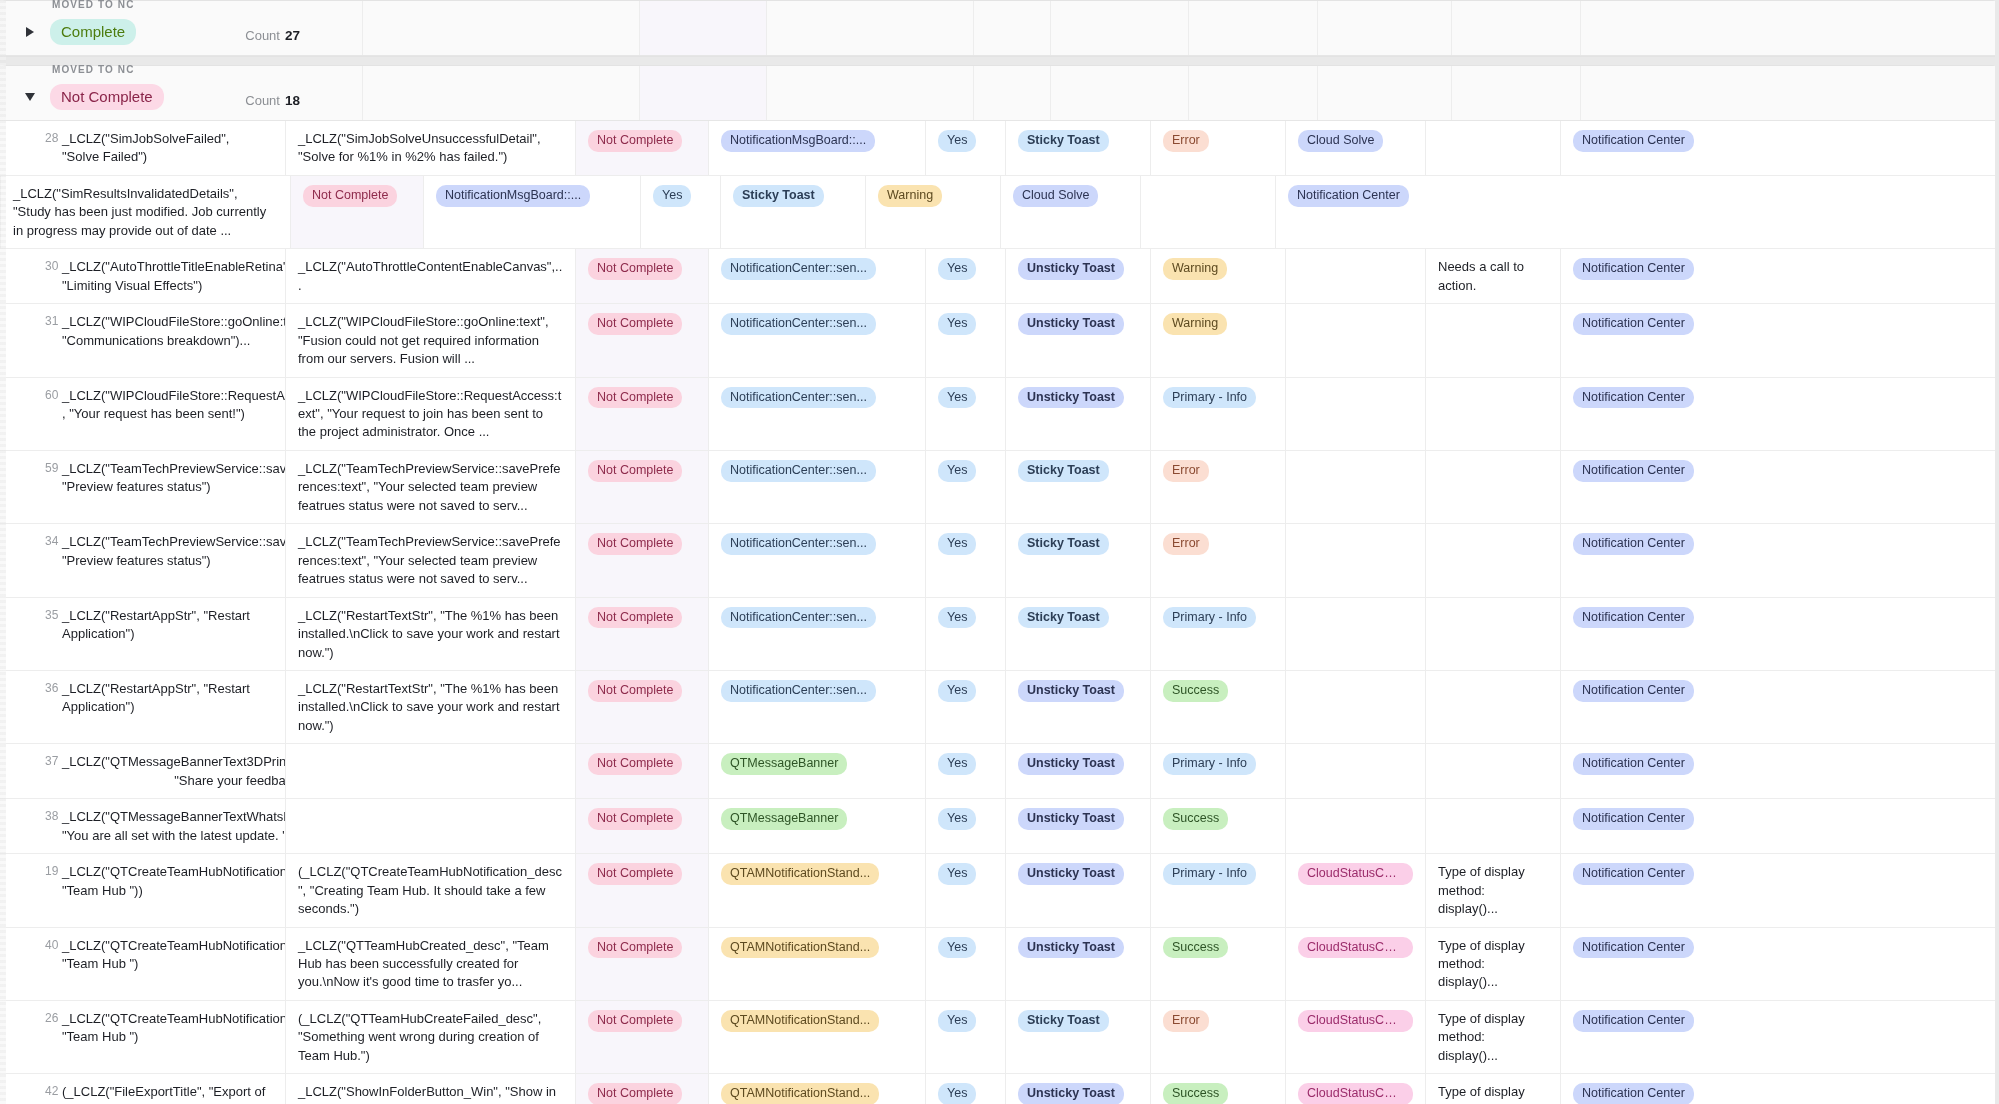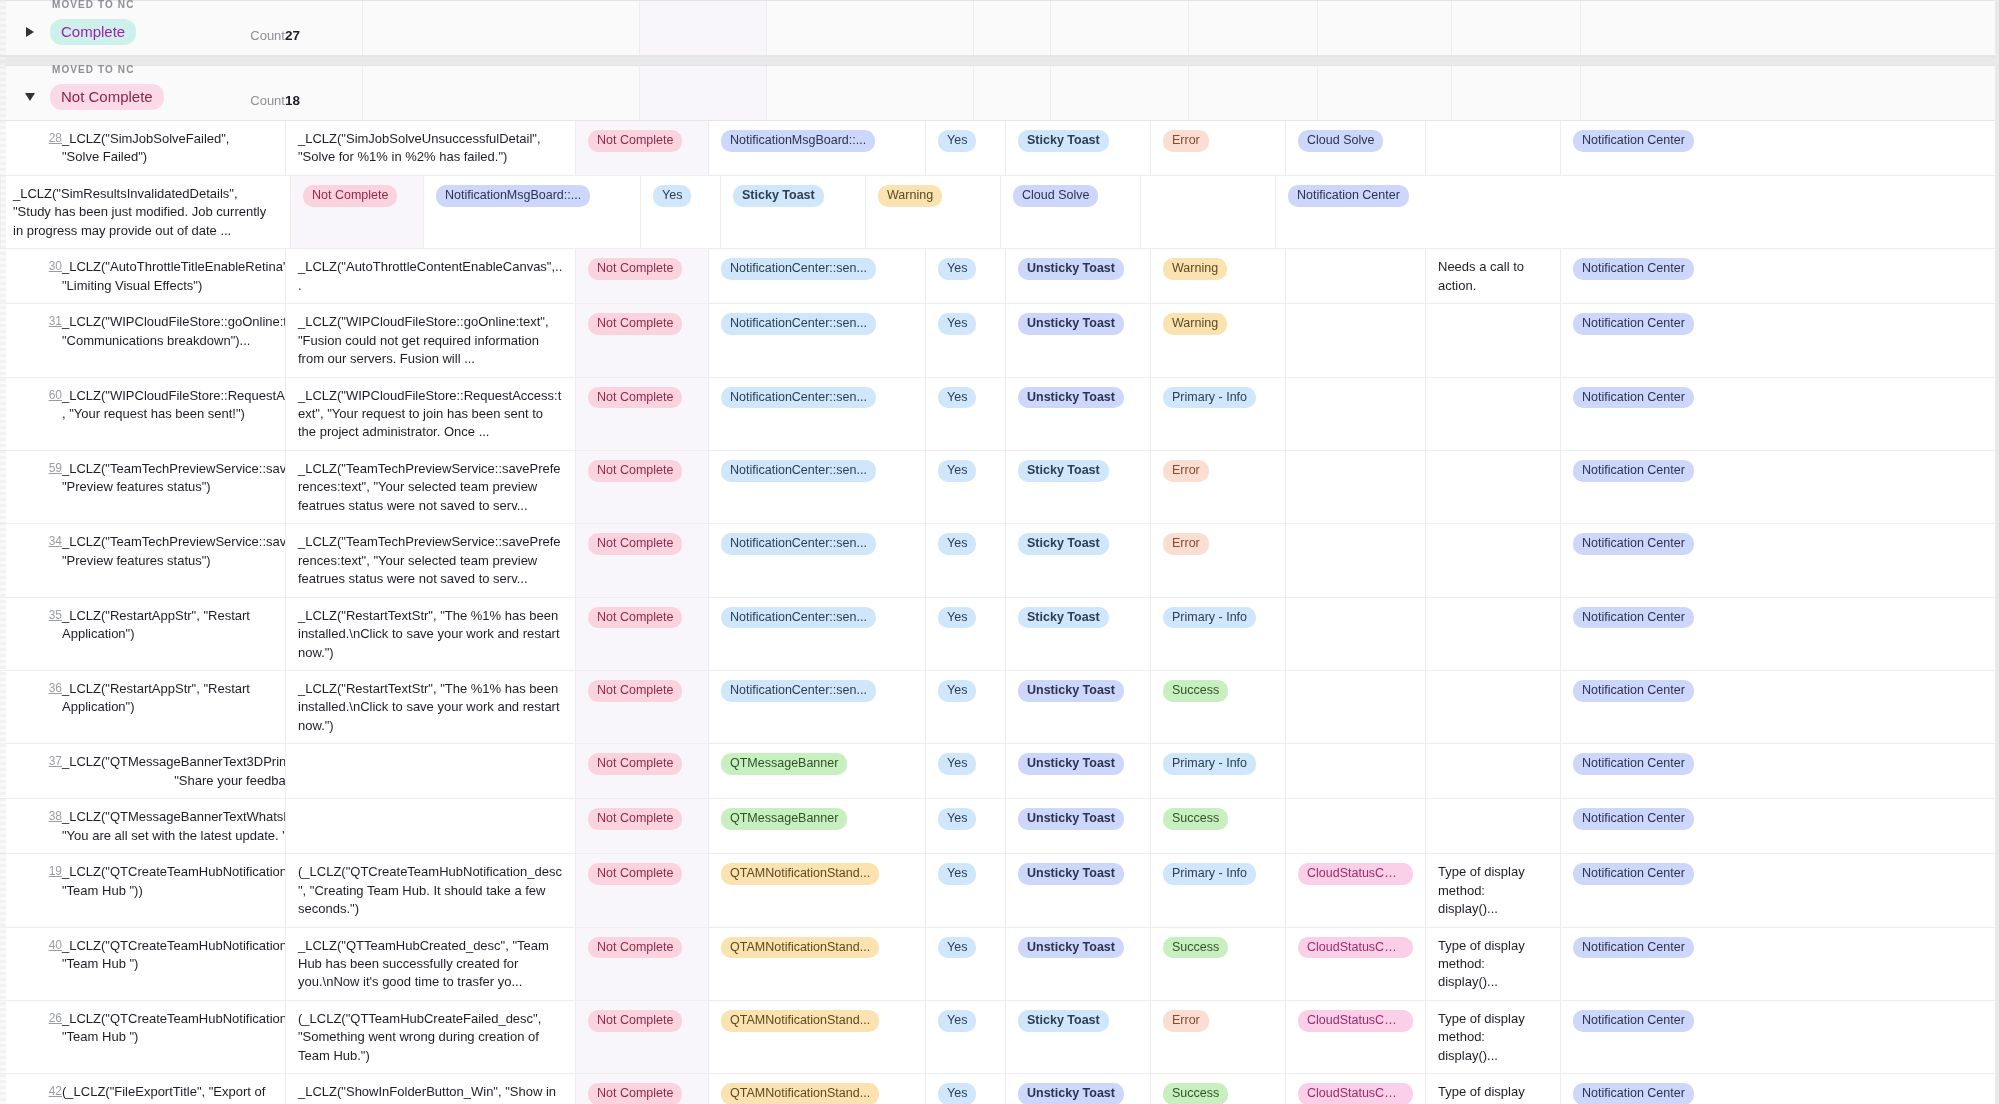--- a/index.html
+++ b/index.html
@@ -71,21 +71,21 @@
     line-height: 1.15;
     white-space: nowrap;
   }
   .group-count {
     position: absolute;
     right: 62px; bottom: 12px;
     font-size: 13px;
     color: #8c8f94;
     white-space: nowrap;
   }
-  .group-count b { color: #1d1f25; font-weight: 600; font-size: 13.5px; }
+  .group-count b { color: #1d1f25; font-weight: 600; font-size: 13.5px; margin-left: 5px; }
 
   .gh-colcells { position: absolute; left: 362px; top: 0; bottom: 0; right: 0; display: flex; }
   .gh-colcell { border-left: 1px solid #ededed; height: 100%; background: #fafafa; }
   .gh-colcell.tinted { background: #f8f6fb; }
 
   
   .row {
     display: flex;
     border-bottom: 1px solid #ededed;
     min-height: 41px;
@@ -102,26 +102,25 @@
     overflow: hidden;
     word-wrap: break-word;
   }
   .cell.first { border-left: none; }
   .cell.tinted { background: #f8f6fb; }
 
   .c-rownum { width: 285px; border-left: none; display: flex; padding: 9px 0 8px 0; }
   .rownum {
     width: 62px;
     flex: 0 0 62px;
-    text-align: right;
+    text-align: left;
     padding-left: 45px;
     color: #9a9da2;
     font-size: 12px;
     line-height: 1.42;
-    text-decoration: underline;
   }
   .rowprimary { flex: 1; padding-right: 16px; line-height: 1.42; }
   .rowprimary .ln2-right { display: block; text-align: right; }
 
   .c-2 { width: 290px; }
   .c-3 { width: 133px; }
   .c-4 { width: 217px; }
   .c-5 { width: 80px; }
   .c-6 { width: 145px; font-weight: bold; }
   .c-7 { width: 135px; }
@@ -162,21 +161,21 @@
             <div class="gh-colcell" style="width:145px"></div>
             <div class="gh-colcell" style="width:135px"></div>
             <div class="gh-colcell" style="width:140px"></div>
             <div class="gh-colcell" style="width:135px"></div>
             <div class="gh-colcell" style="width:439px"></div>
           </div>
           <div class="group-header-inner">
             <div class="collapse-toggle">
               <span class="tri tri-right"></span>
             </div>
-            <div class="group-label-wrap"><span class="group-field-name">MOVED TO NC</span><span class="group-pill" style="background:#cdf0ea;color:#a21caf;">Complete</span></div>
+            <div class="group-label-wrap"><span class="group-field-name">MOVED TO NC</span><span class="group-pill" style="background:#cdf0ea;color:#4d7c0f;">Complete</span></div>
             <span class="group-count">Count<b>27</b></span>
           </div>
         </div>
       </div>
       <div class="gap"></div>
       <div class="group-block">
         <div class="group-header">
           <div class="gh-colcells">
             <div class="gh-colcell" style="width:290px"></div>
             <div class="gh-colcell tinted" style="width:133px"></div>

